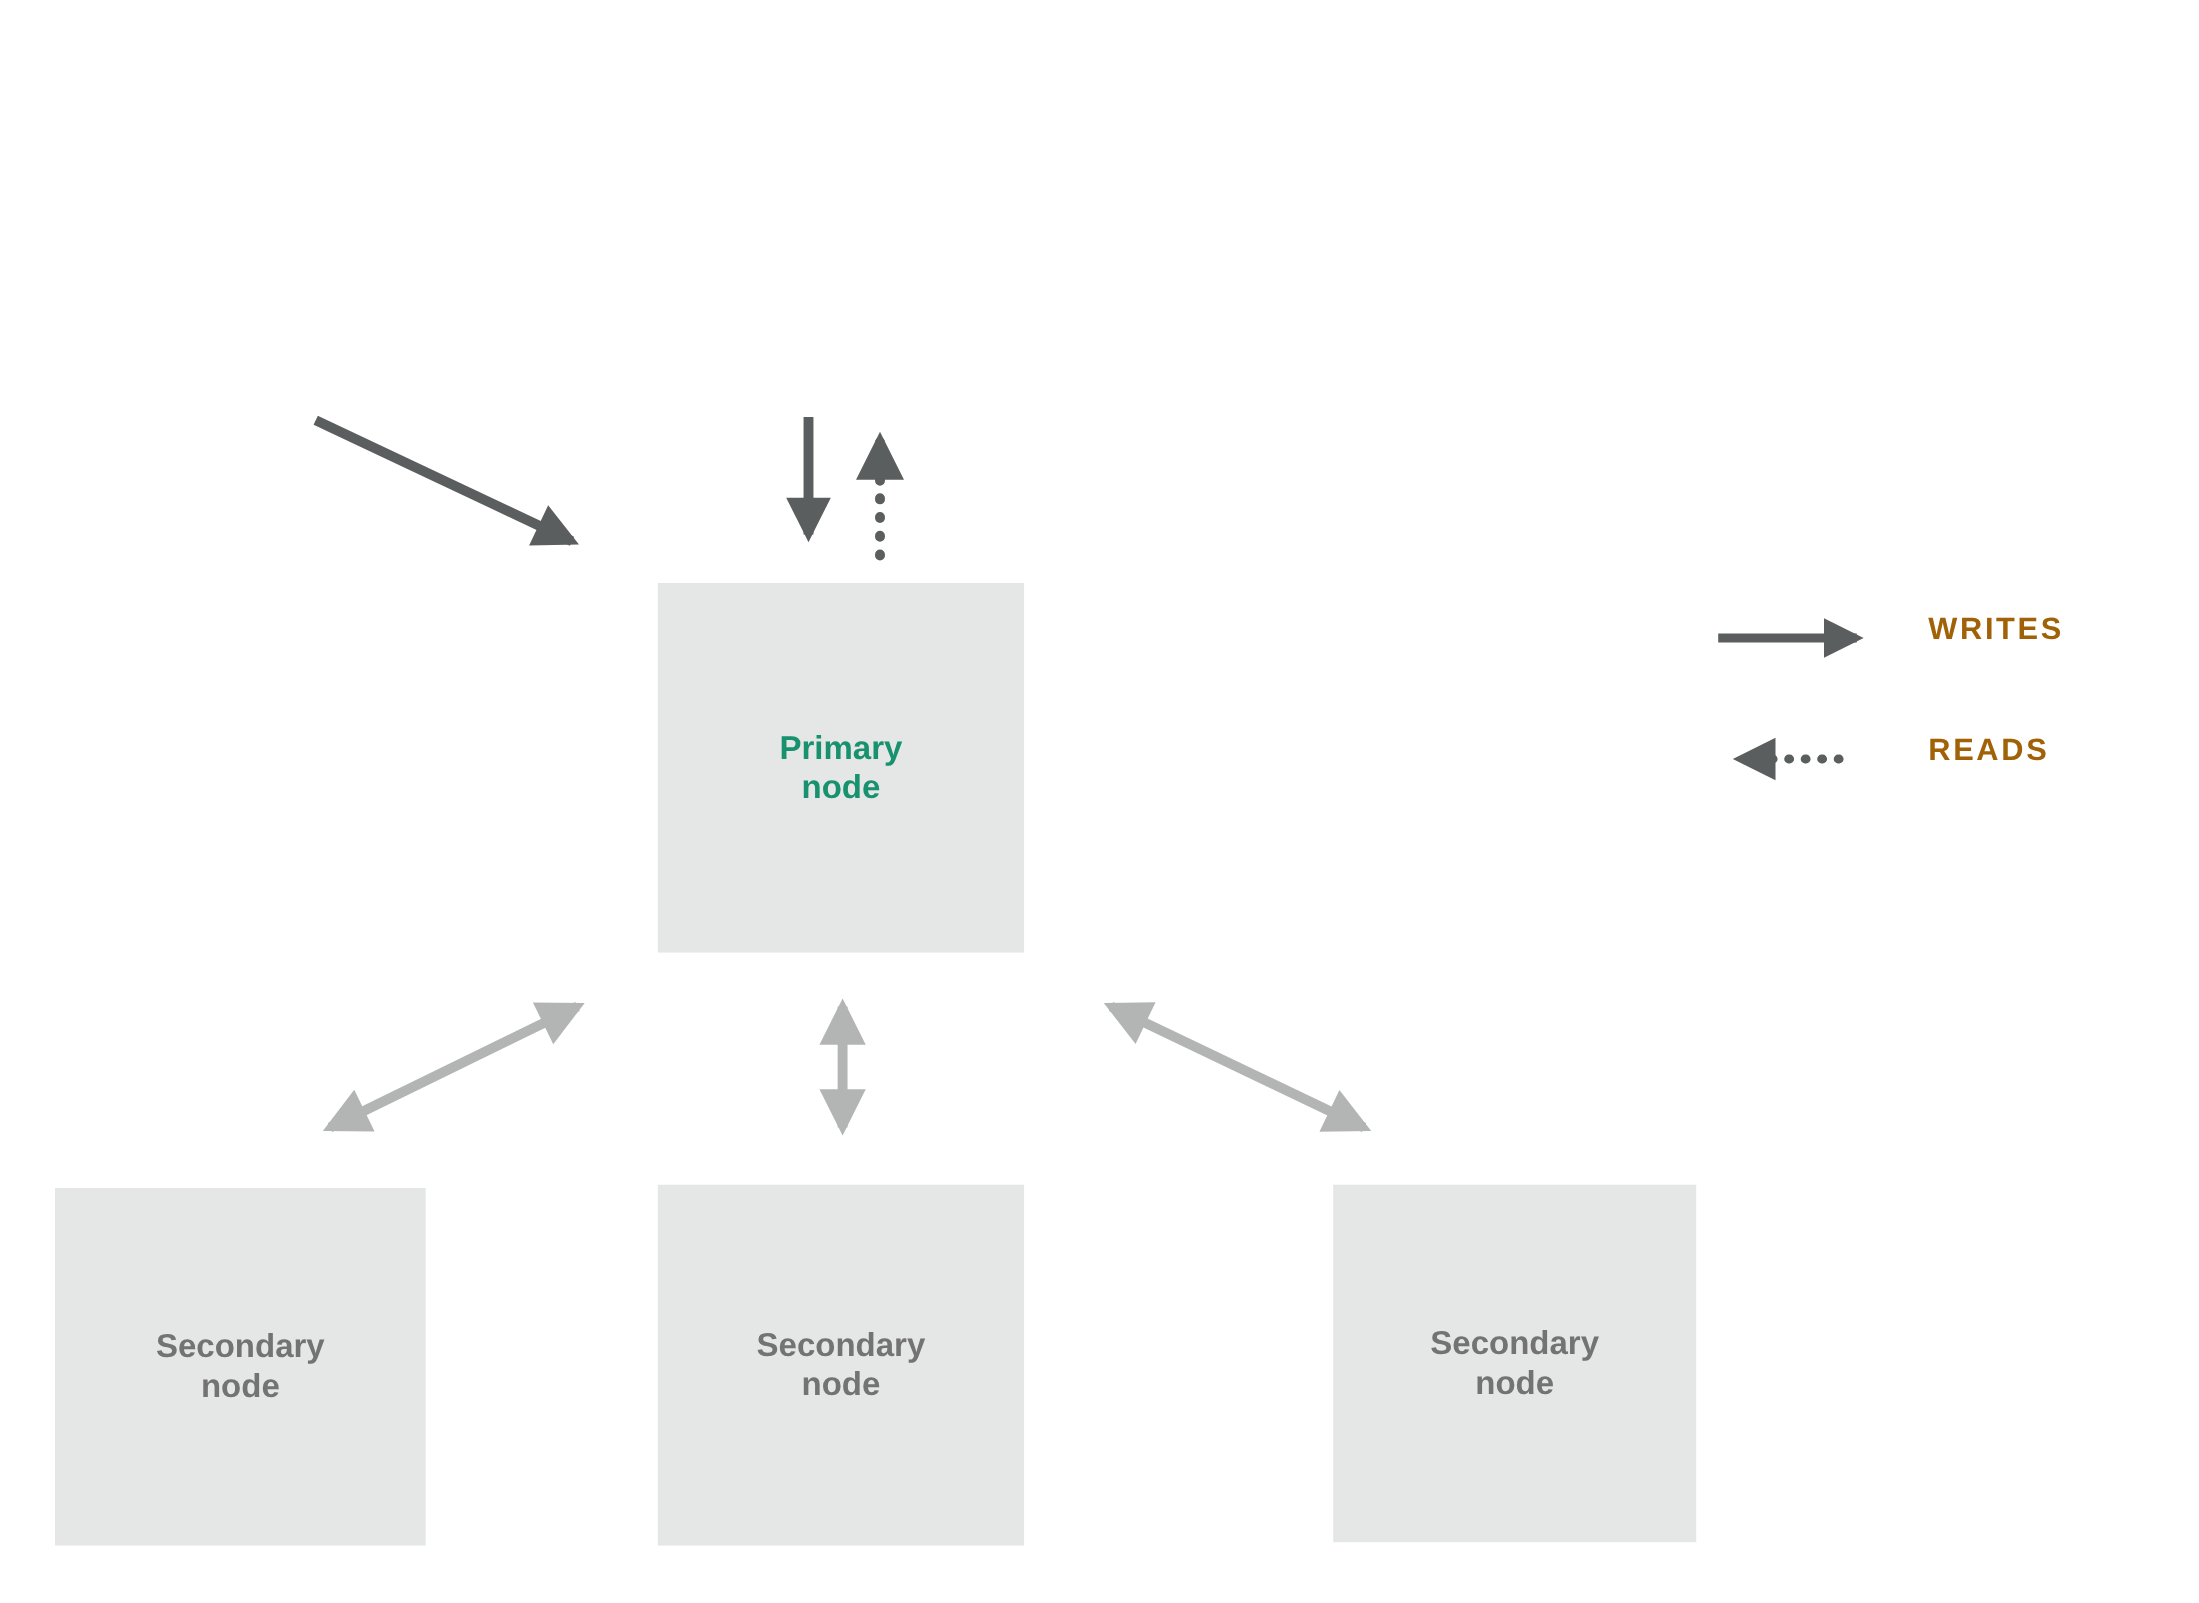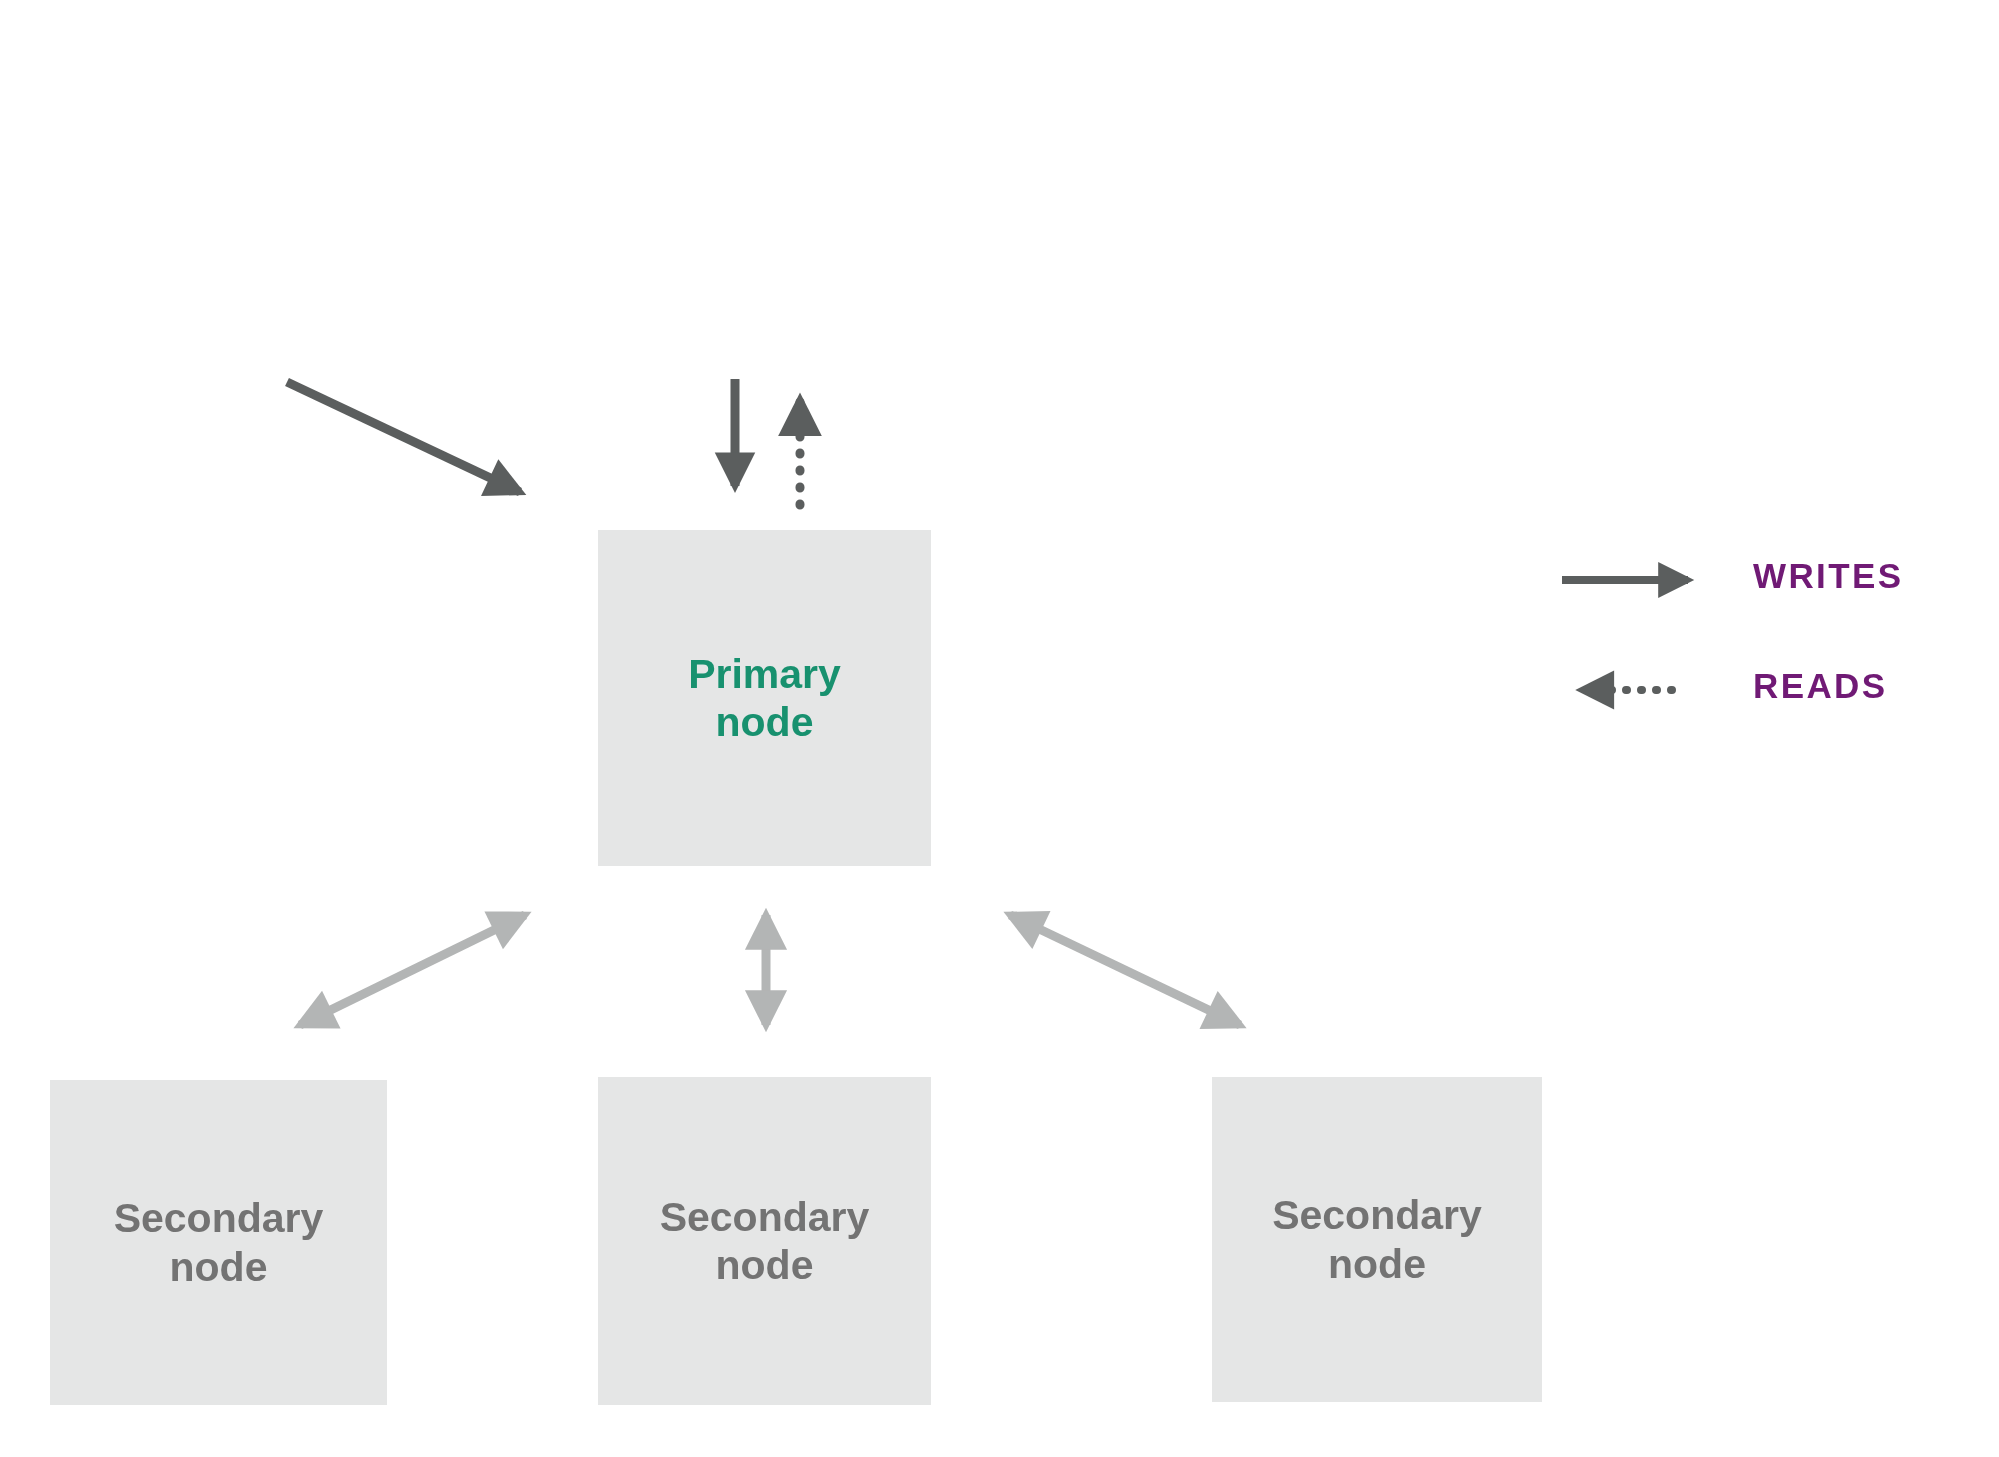--- a/index.html
+++ b/index.html
@@ -33,21 +33,21 @@
     user-select: none;
   }
   .node-box {
     position: absolute;
     background: #e5e6e6;
     display: flex;
     align-items: center;
     justify-content: center;
   }
   .node-box .label {
-    font-size: 41px;
+    font-size: 30px;
     font-weight: bold;
     line-height: 1.18;
     text-align: center;
     user-select: none;
   }
   .primary-label { color: #18916f; }
   .secondary-label { color: #737373; }
 
   svg.overlay {
     position: absolute;
@@ -72,24 +72,24 @@
     position: absolute;
     left: 0;
     top: 0;
     width: 150px;
     height: 40px;
   }
   .legend-text {
     position: absolute;
     left: 193px;
     top: -4px;
-    font-size: 35px;
+    font-size: 28px;
     font-weight: bold;
     letter-spacing: 2.4px;
-    color: #701a75;
+    color: #a16207;
     white-space: nowrap;
     user-select: none;
   }
 </style>
 </head>
 <body>
 
 <div id="canvas">
 
 

